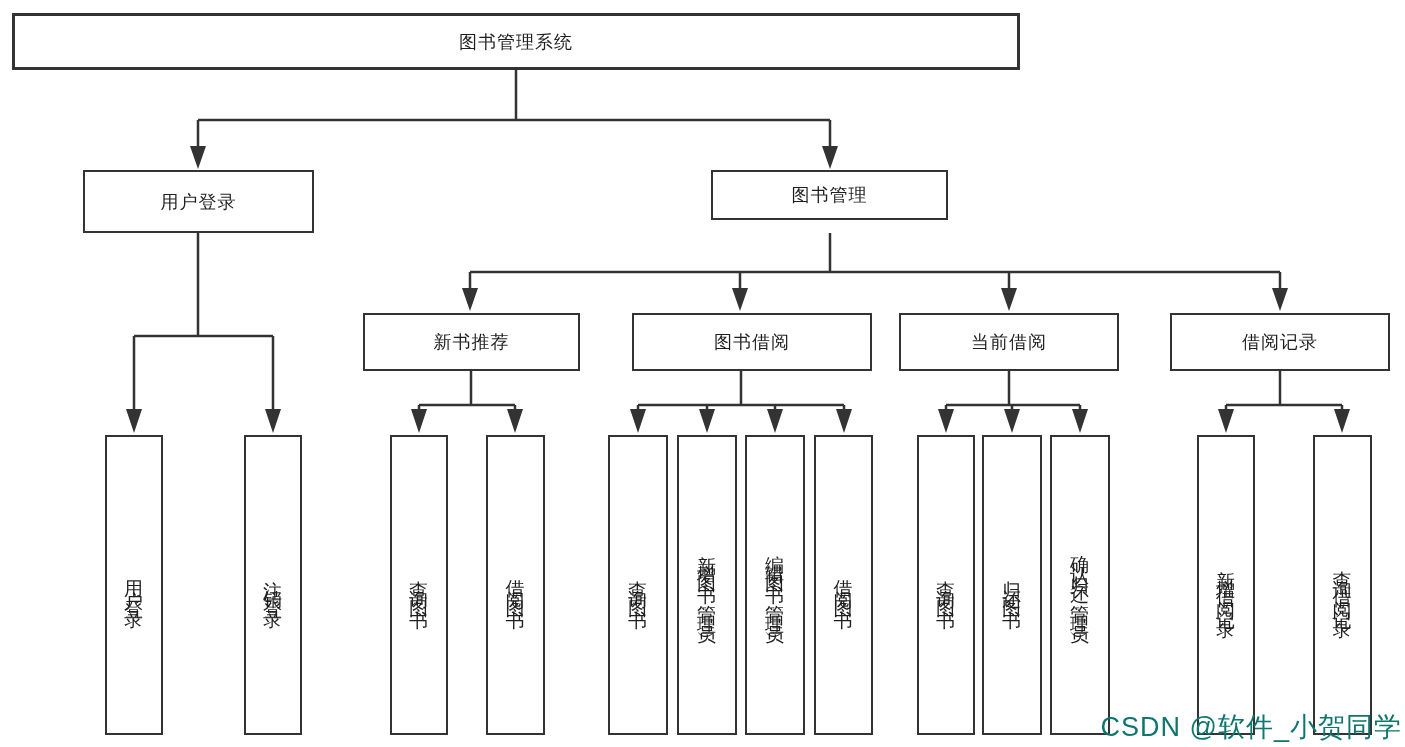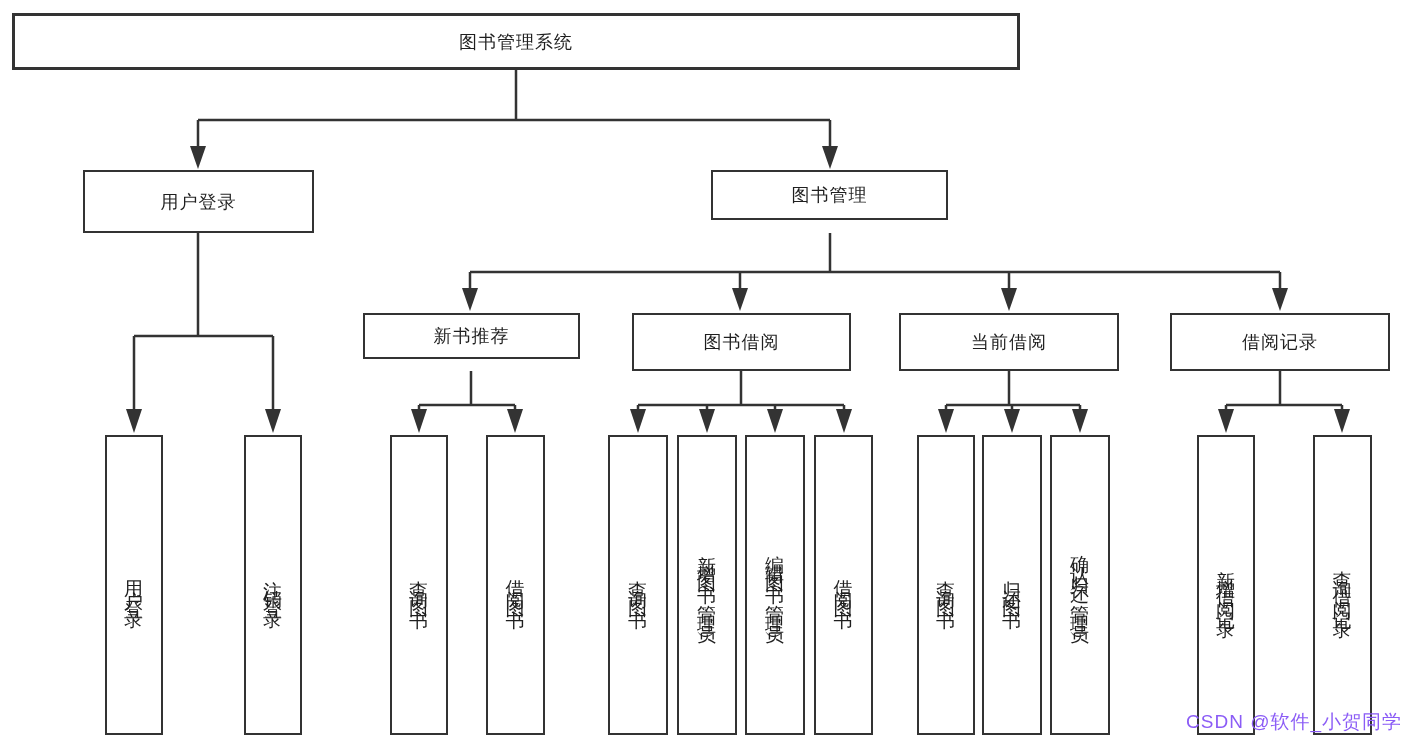--- a/index.html
+++ b/index.html
@@ -15,21 +15,21 @@
   }
   .box.root{border-width:3px;font-size:18px;font-family:Liberation Mono, monospace;}
   .vbox{z-index:2;}
   .vbox .vtext{
     writing-mode:vertical-rl;text-orientation:mixed;
     font-size:19px;letter-spacing:10px;line-height:1;
   }
   #connectors{position:absolute;left:0;top:0;z-index:1;}
   #watermark{
     position:absolute;right:3px;top:709px;z-index:3;
-    font-size:19px;letter-spacing:1px;color:#8b5cf6;white-space:nowrap;
+    font-size:27px;letter-spacing:1px;color:#0f766e;white-space:nowrap;
   }
 </style>
 </head>
 <body>
 
 <div id="stage">
 
   <svg id="connectors" width="1405" height="747" viewBox="0 0 1405 747">
     <g stroke="#333333" stroke-width="2.5" fill="none">
 
@@ -74,24 +74,24 @@
     <span>图书管理系统</span>
   </div>
 
   <div class="box" style="left:83px;top:170px;width:231px;height:63px;">
     <span>用户登录</span>
   </div>
   <div class="box" style="left:711px;top:170px;width:237px;height:50px;">
     <span>图书管理</span>
   </div>
 
-  <div class="box" style="left:363px;top:313px;width:217px;height:46px;">
+  <div class="box" style="left:363px;top:313px;width:217px;height:58px;">
     <span>新书推荐</span>
   </div>
-  <div class="box" style="left:632px;top:313px;width:219px;height:58px;">
+  <div class="box" style="left:632px;top:313px;width:240px;height:58px;">
     <span>图书借阅</span>
   </div>
   <div class="box" style="left:899px;top:313px;width:220px;height:58px;">
     <span>当前借阅</span>
   </div>
   <div class="box" style="left:1170px;top:313px;width:220px;height:58px;">
     <span>借阅记录</span>
   </div>
 
   <div class="box vbox" style="left:105px;top:435px;width:58px;height:300px;">

